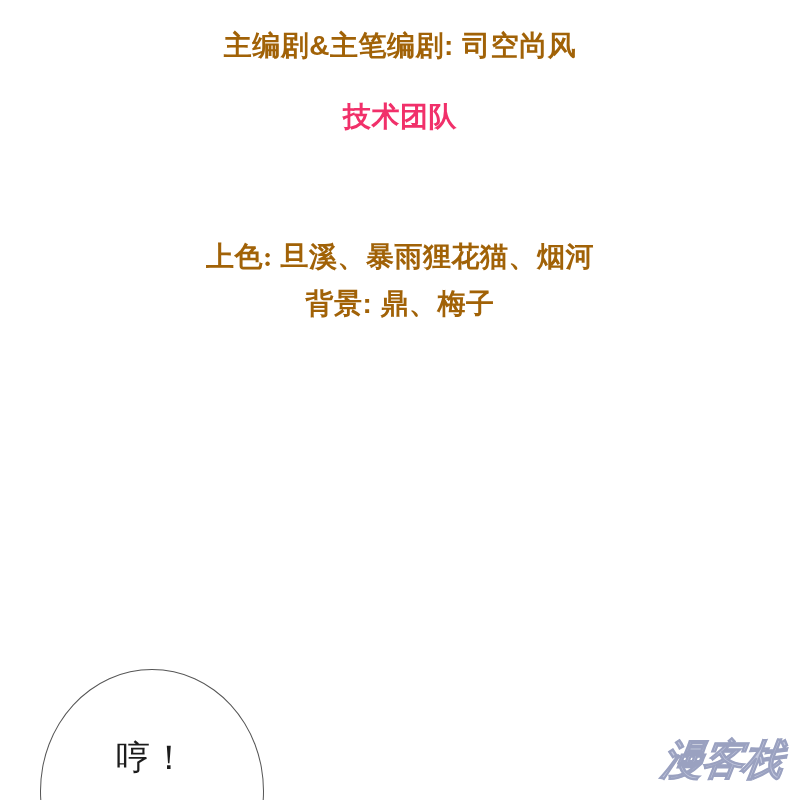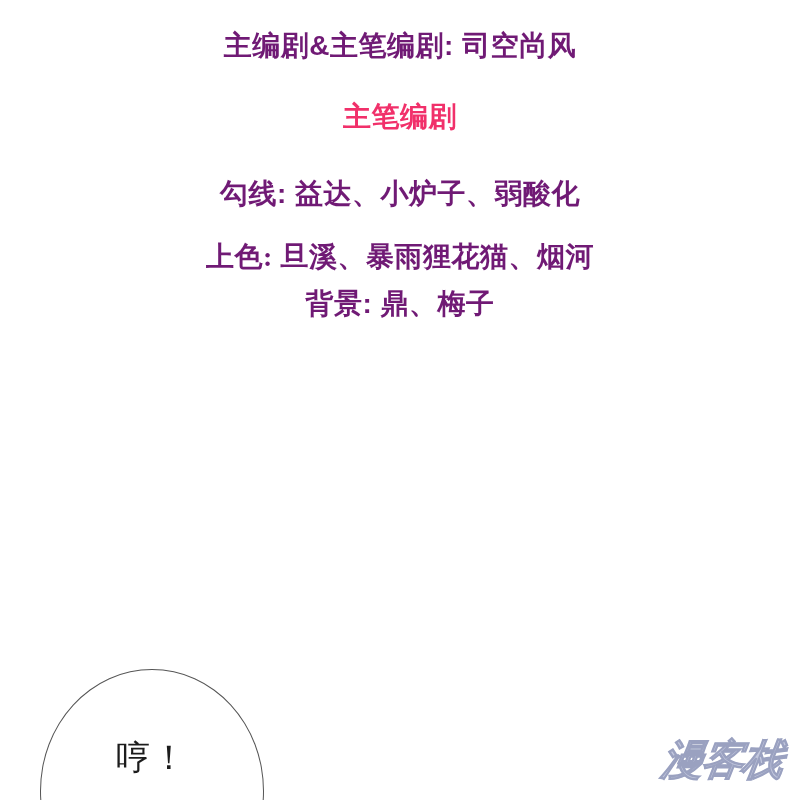--- a/index.html
+++ b/index.html
@@ -13,21 +13,21 @@
     font-family: "Liberation Sans", "DejaVu Sans", sans-serif;
   }
   .credit {
     position: absolute;
     left: 0;
     width: 800px;
     text-align: center;
     font-size: 28px;
     font-weight: bold;
     line-height: 1;
-    color: #701a75;
+    color: #a16207;
     letter-spacing: 0.5px;
     white-space: nowrap;
   }
   .credit-editor   { top: 32px; }
   .credit-team     { top: 103px; }
   .credit-lineart  { top: 180px; }
   .credit-coloring { top: 243px; font-family: Liberation Serif, serif; }
   .credit-bg       { top: 290px; }
 
   .bubble {
@@ -69,23 +69,22 @@
     user-select: none;
   }
 </style>
 </head>
 <body>
 
 <div class="page">
 
   <div class="credit credit-editor">主编剧&amp;主笔编剧: 司空尚风</div>
 
-  <div class="credit credit-team" style="color: rgb(241, 48, 106);">主笔编剧</div>
+  <div class="credit credit-team" style="color: rgb(241, 48, 106);">技术团队</div>
 
-  <div class="credit credit-lineart">勾线: 益达、小炉子、弱酸化</div>
 
   <div class="credit credit-coloring">上色: 旦溪、暴雨狸花猫、烟河</div>
 
   <div class="credit credit-bg">背景: 鼎、梅子</div>
 
   <div class="bubble" style="border-color: rgb(85, 85, 85);">
     <span class="bubble-text">哼！</span>
   </div>
 
   <div class="watermark" style="color: rgb(195, 200, 222);">漫客栈</div>

